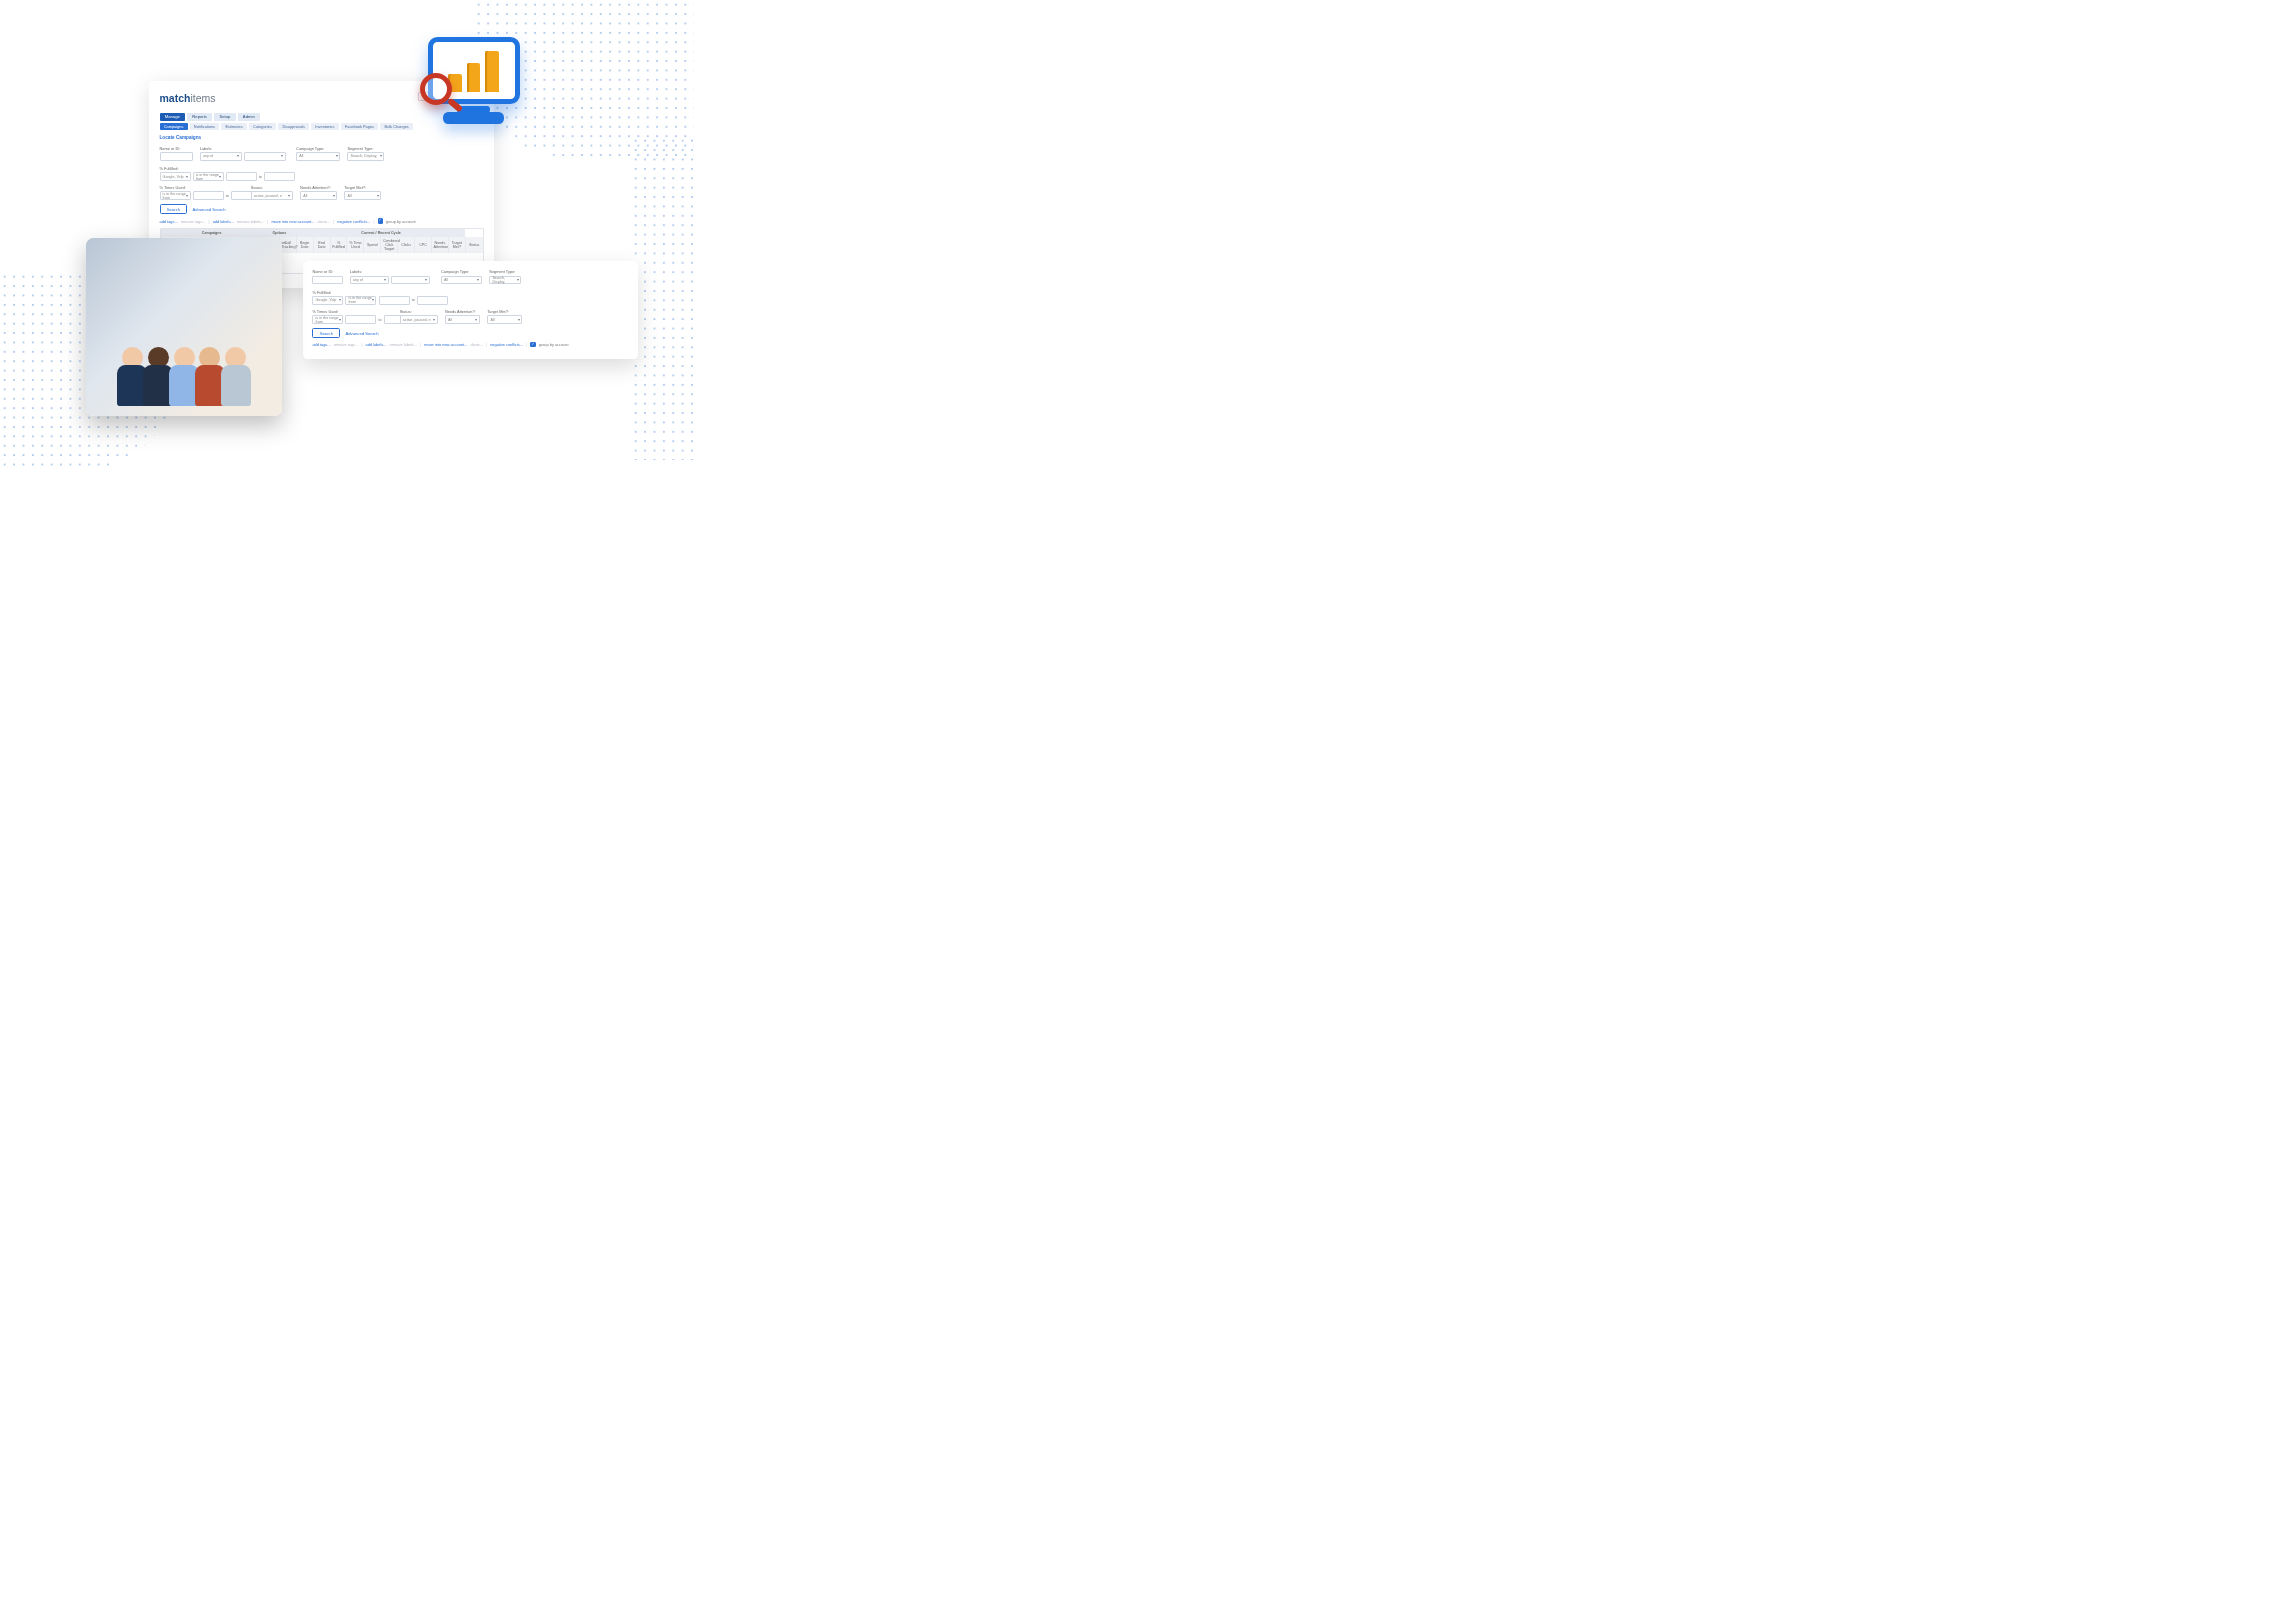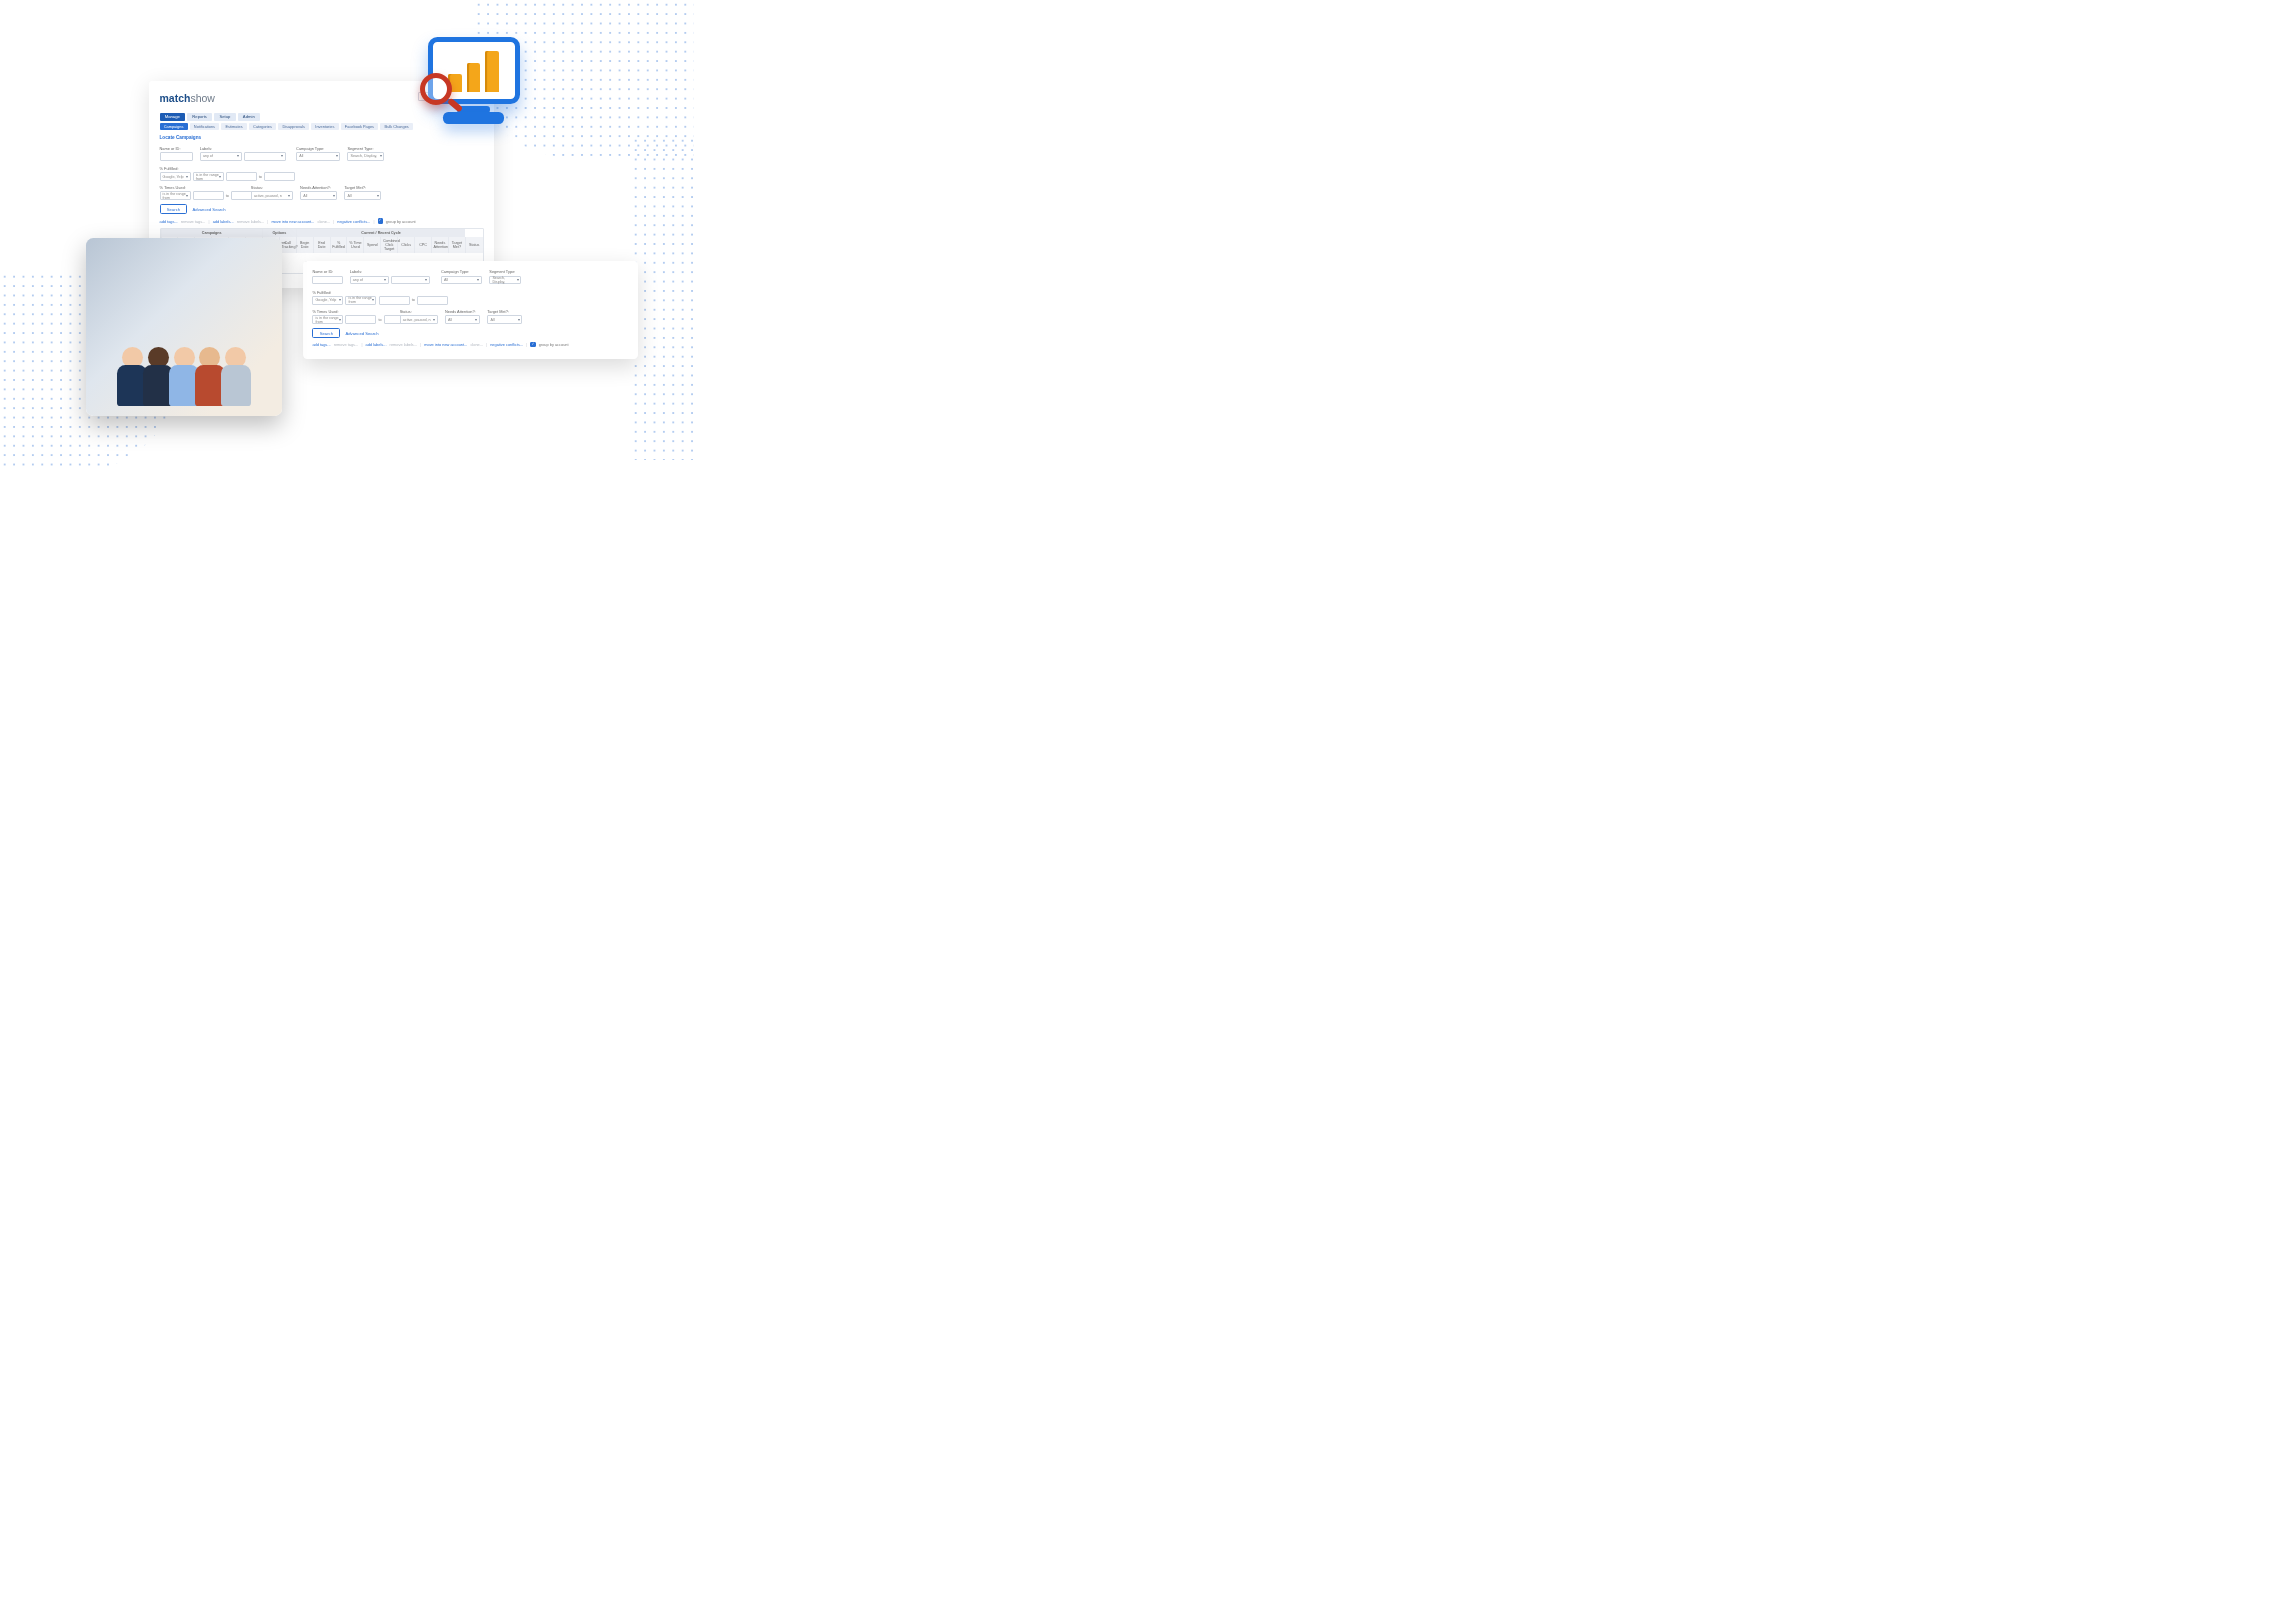--- a/index.html
+++ b/index.html
@@ -173,21 +173,21 @@
 <body>
 
 <div class="dotgrid dots-tr"></div>
 <div class="dotgrid dots-right"></div>
 <div class="dotgrid dots-left"></div>
 
 <div class="app">
   <div class="header-search"></div>
 
   <div class="logo">
-    <span class="bold">match</span><span class="light">show</span>
+    <span class="bold">match</span><span class="light">items</span>
   </div>
 
   <div class="tabs">
     <div class="tab active">Manage</div>
     <div class="tab">Reports</div>
     <div class="tab">Setup</div>
     <div class="tab">Admin</div>
   </div>
 
   <div class="subtabs">

